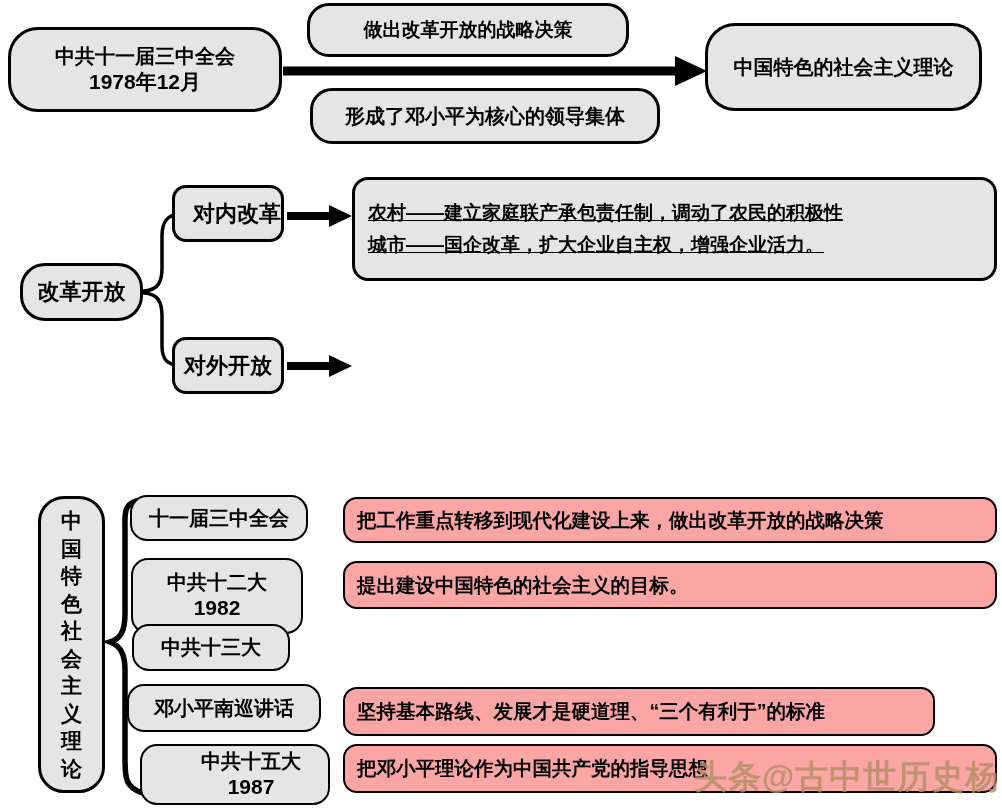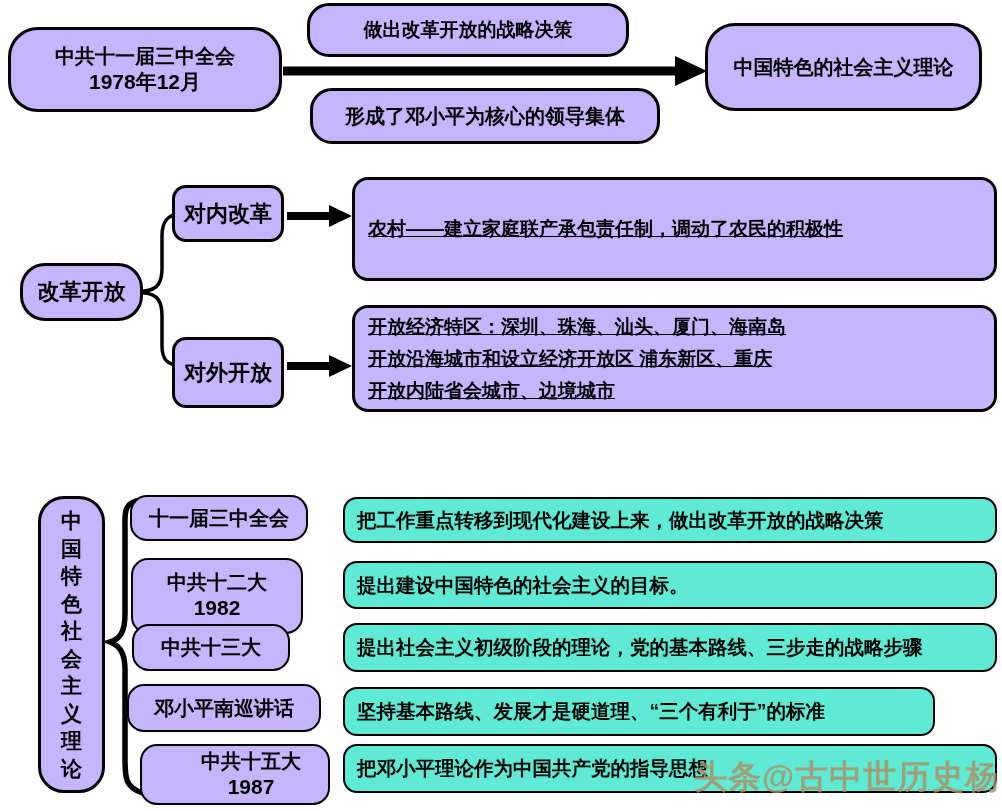--- a/index.html
+++ b/index.html
@@ -8,21 +8,21 @@
     width:1002px;height:811px;
     background:#ffffff;
     font-family:"Liberation Sans","DejaVu Sans",sans-serif;
     font-weight:700;
     color:#000;
     overflow:hidden;
   }
   .box{
     position:absolute;
     border:3px solid #000;
-    background:#c4b5fd;
+    background:#e5e5e5;
     display:flex;
     flex-direction:column;
     align-items:center;
     justify-content:center;
     text-align:center;
     box-sizing:border-box;
     line-height:1.25;
   }
   .round-lg{border-radius:30px;}
   .round-md{border-radius:22px;}
@@ -33,21 +33,21 @@
     text-align:left;
     padding:6px 10px 6px 13px;
     border-radius:16px;
   }
   .textbox div{white-space:nowrap;}
   .label-box{border-width:2.5px;border-radius:17px;}
   .desc-box{
     position:absolute;
     border:2.5px solid #000;
     border-radius:14px;
-    background:#5eead4;
+    background:#fca5a5;
     display:flex;
     align-items:center;
     box-sizing:border-box;
     padding-left:12px;
     font-size:19.5px;
     white-space:nowrap;
   }
   .vtext{
     width:26px;
     word-break:break-all;
@@ -119,37 +119,33 @@
   </div>
 
   <div class="box round-lg fs20" style="left:705px;top:23px;width:277px;height:88px;">
     <div>中国特色的社会主义理论</div>
   </div>
 
   <div class="box fs22" style="left:20px;top:263px;width:123px;height:58px;border-radius:25px;">
     <div>改革开放</div>
   </div>
 
-  <div class="box round-sm fs22" style="left:172px;top:185px;width:112px;height:57px;">
+  <div class="box round-sm fs22" style="left:172px;top:185px;width:112px;height:57px;align-items:flex-end;">
     <div>对内改革</div>
   </div>
 
-  <div class="box round-sm fs22" style="left:172px;top:337px;width:112px;height:71px;">
+  <div class="box round-sm fs22" style="left:172px;top:337px;width:112px;height:57px;">
     <div>对外开放</div>
   </div>
 
   <div class="box textbox fs19 lh32" style="left:352px;top:177px;width:645px;height:104px;">
     <div>农村——建立家庭联产承包责任制，调动了农民的积极性</div>
+    <div>城市——国企改革，扩大企业自主权，增强企业活力。</div>
   </div>
 
-  <div class="box textbox fs19 lh32" style="left:352px;top:305px;width:645px;height:107px;">
-    <div>开放经济特区：深圳、珠海、汕头、厦门、海南岛</div>
-    <div>开放沿海城市和设立经济开放区  浦东新区、重庆</div>
-    <div>开放内陆省会城市、边境城市</div>
-  </div>
 
   <div class="box" style="left:38px;top:496px;width:67px;height:297px;border-radius:26px;">
     <div class="vtext">中国特色社会主义理论</div>
   </div>
 
   <div class="box label-box fs20" style="left:130px;top:495px;width:178px;height:46px;">
     <div>十一届三中全会</div>
   </div>
   <div class="desc-box" style="left:343px;top:497px;width:654px;height:46px;">
     <span>把工作重点转移到现代化建设上来，做出改革开放的战略决策</span>
@@ -159,23 +155,20 @@
     <div>中共十二大</div>
     <div class="year">1982</div>
   </div>
   <div class="desc-box" style="left:343px;top:561px;width:654px;height:48px;">
     <span>提出建设中国特色的社会主义的目标。</span>
   </div>
 
   <div class="box label-box fs20" style="left:132px;top:624px;width:158px;height:47px;">
     <div>中共十三大</div>
   </div>
-  <div class="desc-box" style="left:343px;top:623px;width:654px;height:49px;">
-    <span>提出社会主义初级阶段的理论，党的基本路线、三步走的战略步骤</span>
-  </div>
 
   <div class="box label-box fs20" style="left:127px;top:684px;width:194px;height:48px;">
     <div>邓小平南巡讲话</div>
   </div>
   <div class="desc-box" style="left:343px;top:687px;width:592px;height:49px;">
     <span>坚持基本路线、发展才是硬道理、“三个有利于”的标准</span>
   </div>
 
   <div class="box label-box fs20" style="left:140px;top:744px;width:190px;height:61px;padding-left:32px;">
     <div>中共十五大</div>

